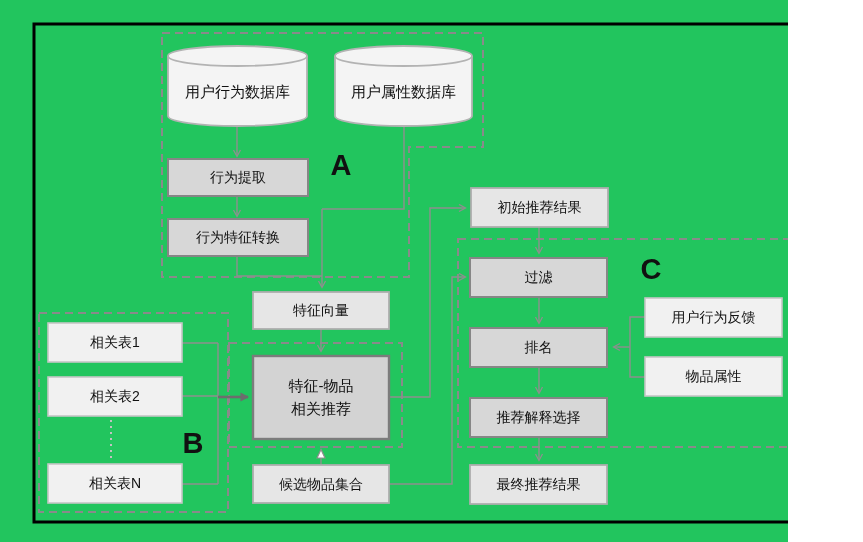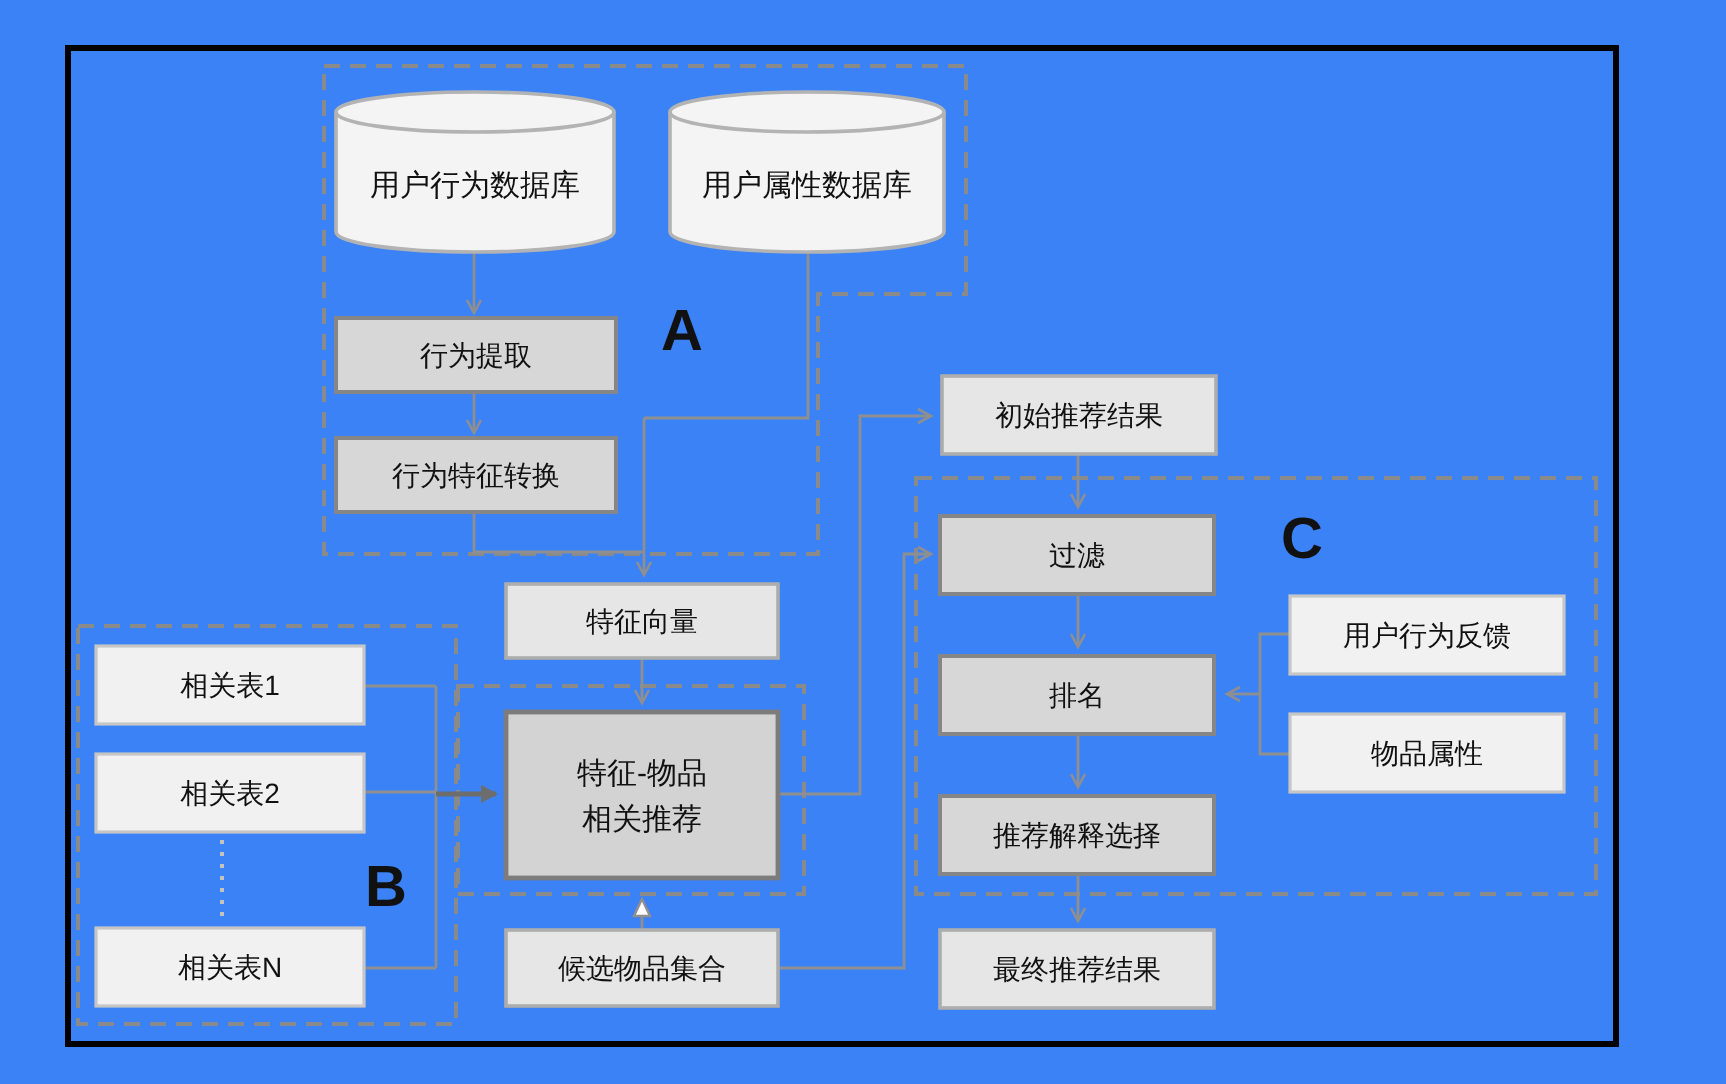--- a/index.html
+++ b/index.html
@@ -1,16 +1,16 @@
 <!DOCTYPE html>
 <html><head>
 <meta charset="utf-8">
 <style>
   html,body{margin:0;padding:0;background:#ffffff;}
-  .stage{position:relative;width:863px;height:542px;background:#3b82f6;overflow:hidden;}
+  .stage{position:relative;width:788px;height:542px;background:#22c55e;overflow:hidden;}
   svg{position:absolute;left:0;top:0;}
   text{font-family:"Liberation Sans",sans-serif;fill:#111111;font-size:14px;}
   .cyl-label{font-size:15px;}
   .big-label{font-size:29px;font-weight:bold;}
   .two-line{font-size:15px;}
   .box-process{fill:#d7d7d7;stroke:#868686;stroke-width:2;}
   .box-feature{fill:#d3d3d3;stroke:#7c7c7c;stroke-width:2.4;}
   .box-data{fill:#e6e6e6;stroke:#adadad;stroke-width:1.8;}
   .box-input{fill:#f1f1f1;stroke:#c6c6c6;stroke-width:1.6;}
   .cyl{fill:#f4f4f4;stroke:#b3b3b3;stroke-width:1.8;}

